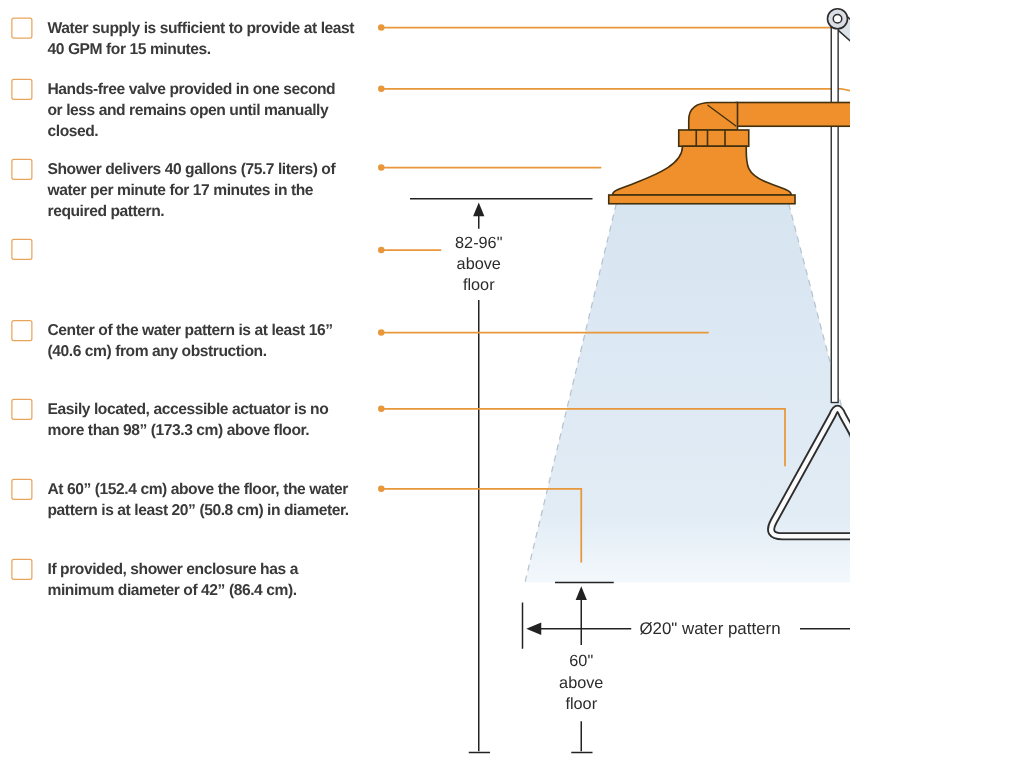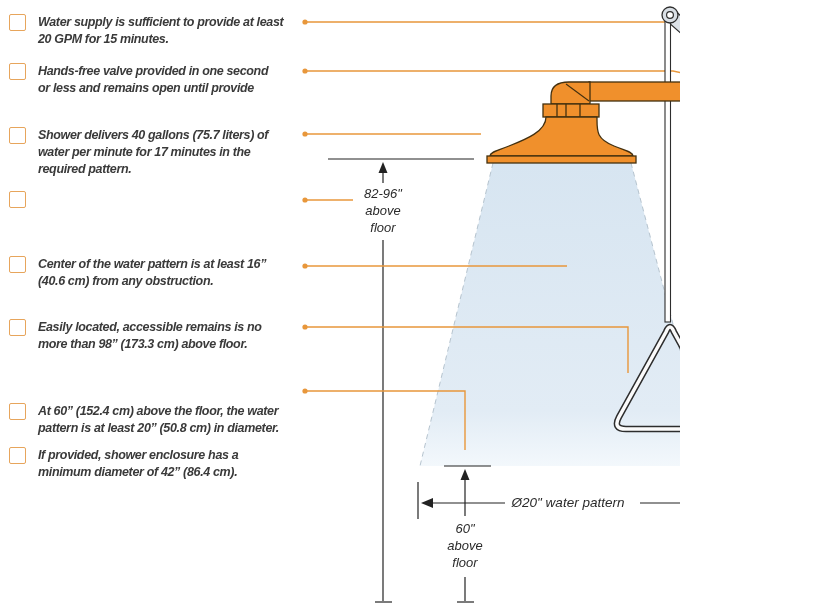--- a/index.html
+++ b/index.html
@@ -1,18 +1,18 @@
 <!DOCTYPE html>
 <html><head>
 <meta charset="utf-8">
 <style>
   html,body{margin:0;padding:0;background:#fff;}
   #canvas{
     position:relative;width:680px;height:613px;background:#fff;overflow:hidden;
-    font-family:"Liberation Sans", sans-serif;color:#383838;font-style:italic;
+    font-family:"Liberation Sans", sans-serif;color:#383838;
   }
   svg{position:absolute;left:0;top:0;}
   .item{position:absolute;left:9px;display:flex;align-items:flex-start;}
   .cb{
     width:15px;height:15px;border:1.6px solid #E7A55C;border-radius:2px;
     background:#fff;flex:0 0 auto;margin-top:0;
   }
   .lines{margin-left:12px;font-size:12.5px;font-weight:bold;line-height:17px;
     letter-spacing:-0.35px;color:#3a3a3a;}
   .lines div{white-space:nowrap;}
@@ -141,28 +141,29 @@
     <g fill="none" stroke-linejoin="round" stroke-linecap="round">
       <path d="M666,332 Q670,322 674,332 L721,417 Q727.5,429 714,429 L626,429 Q612.5,429 619,417 Z" stroke="#2d2d2d" stroke-width="6.5"></path>
       <path d="M666,332 Q670,322 674,332 L721,417 Q727.5,429 714,429 L626,429 Q612.5,429 619,417 Z" stroke="#fbfbfb" stroke-width="3.5"></path>
     </g>
   </svg>
 
   <div class="item" style="top:14px">
     <span class="cb"></span>
     <div class="lines">
       <div>Water supply is sufficient to provide at least</div>
-      <div>20 GPM for 15 minutes.</div>
+      <div>40 GPM for 15 minutes.</div>
     </div>
   </div>
   <div class="item" style="top:63px">
     <span class="cb"></span>
     <div class="lines">
       <div>Hands-free valve provided in one second</div>
-      <div>or less and remains open until provide</div>
+      <div>or less and remains open until manually</div>
+      <div>closed.</div>
     </div>
   </div>
   <div class="item" style="top:127px">
     <span class="cb"></span>
     <div class="lines">
       <div>Shower delivers 40 gallons (75.7 liters) of</div>
       <div>water per minute for 17 minutes in the</div>
       <div>required pattern.</div>
     </div>
   </div>
@@ -172,25 +173,25 @@
   <div class="item" style="top:256px">
     <span class="cb"></span>
     <div class="lines">
       <div>Center of the water pattern is at least 16”</div>
       <div>(40.6 cm) from any obstruction.</div>
     </div>
   </div>
   <div class="item" style="top:319px">
     <span class="cb"></span>
     <div class="lines">
-      <div>Easily located, accessible remains is no</div>
+      <div>Easily located, accessible actuator is no</div>
       <div>more than 98” (173.3 cm) above floor.</div>
     </div>
   </div>
-  <div class="item" style="top:403px">
+  <div class="item" style="top:383px">
     <span class="cb"></span>
     <div class="lines">
       <div>At 60” (152.4 cm) above the floor, the water</div>
       <div>pattern is at least 20” (50.8 cm) in diameter.</div>
     </div>
   </div>
   <div class="item" style="top:447px">
     <span class="cb"></span>
     <div class="lines">
       <div>If provided, shower enclosure has a</div>

